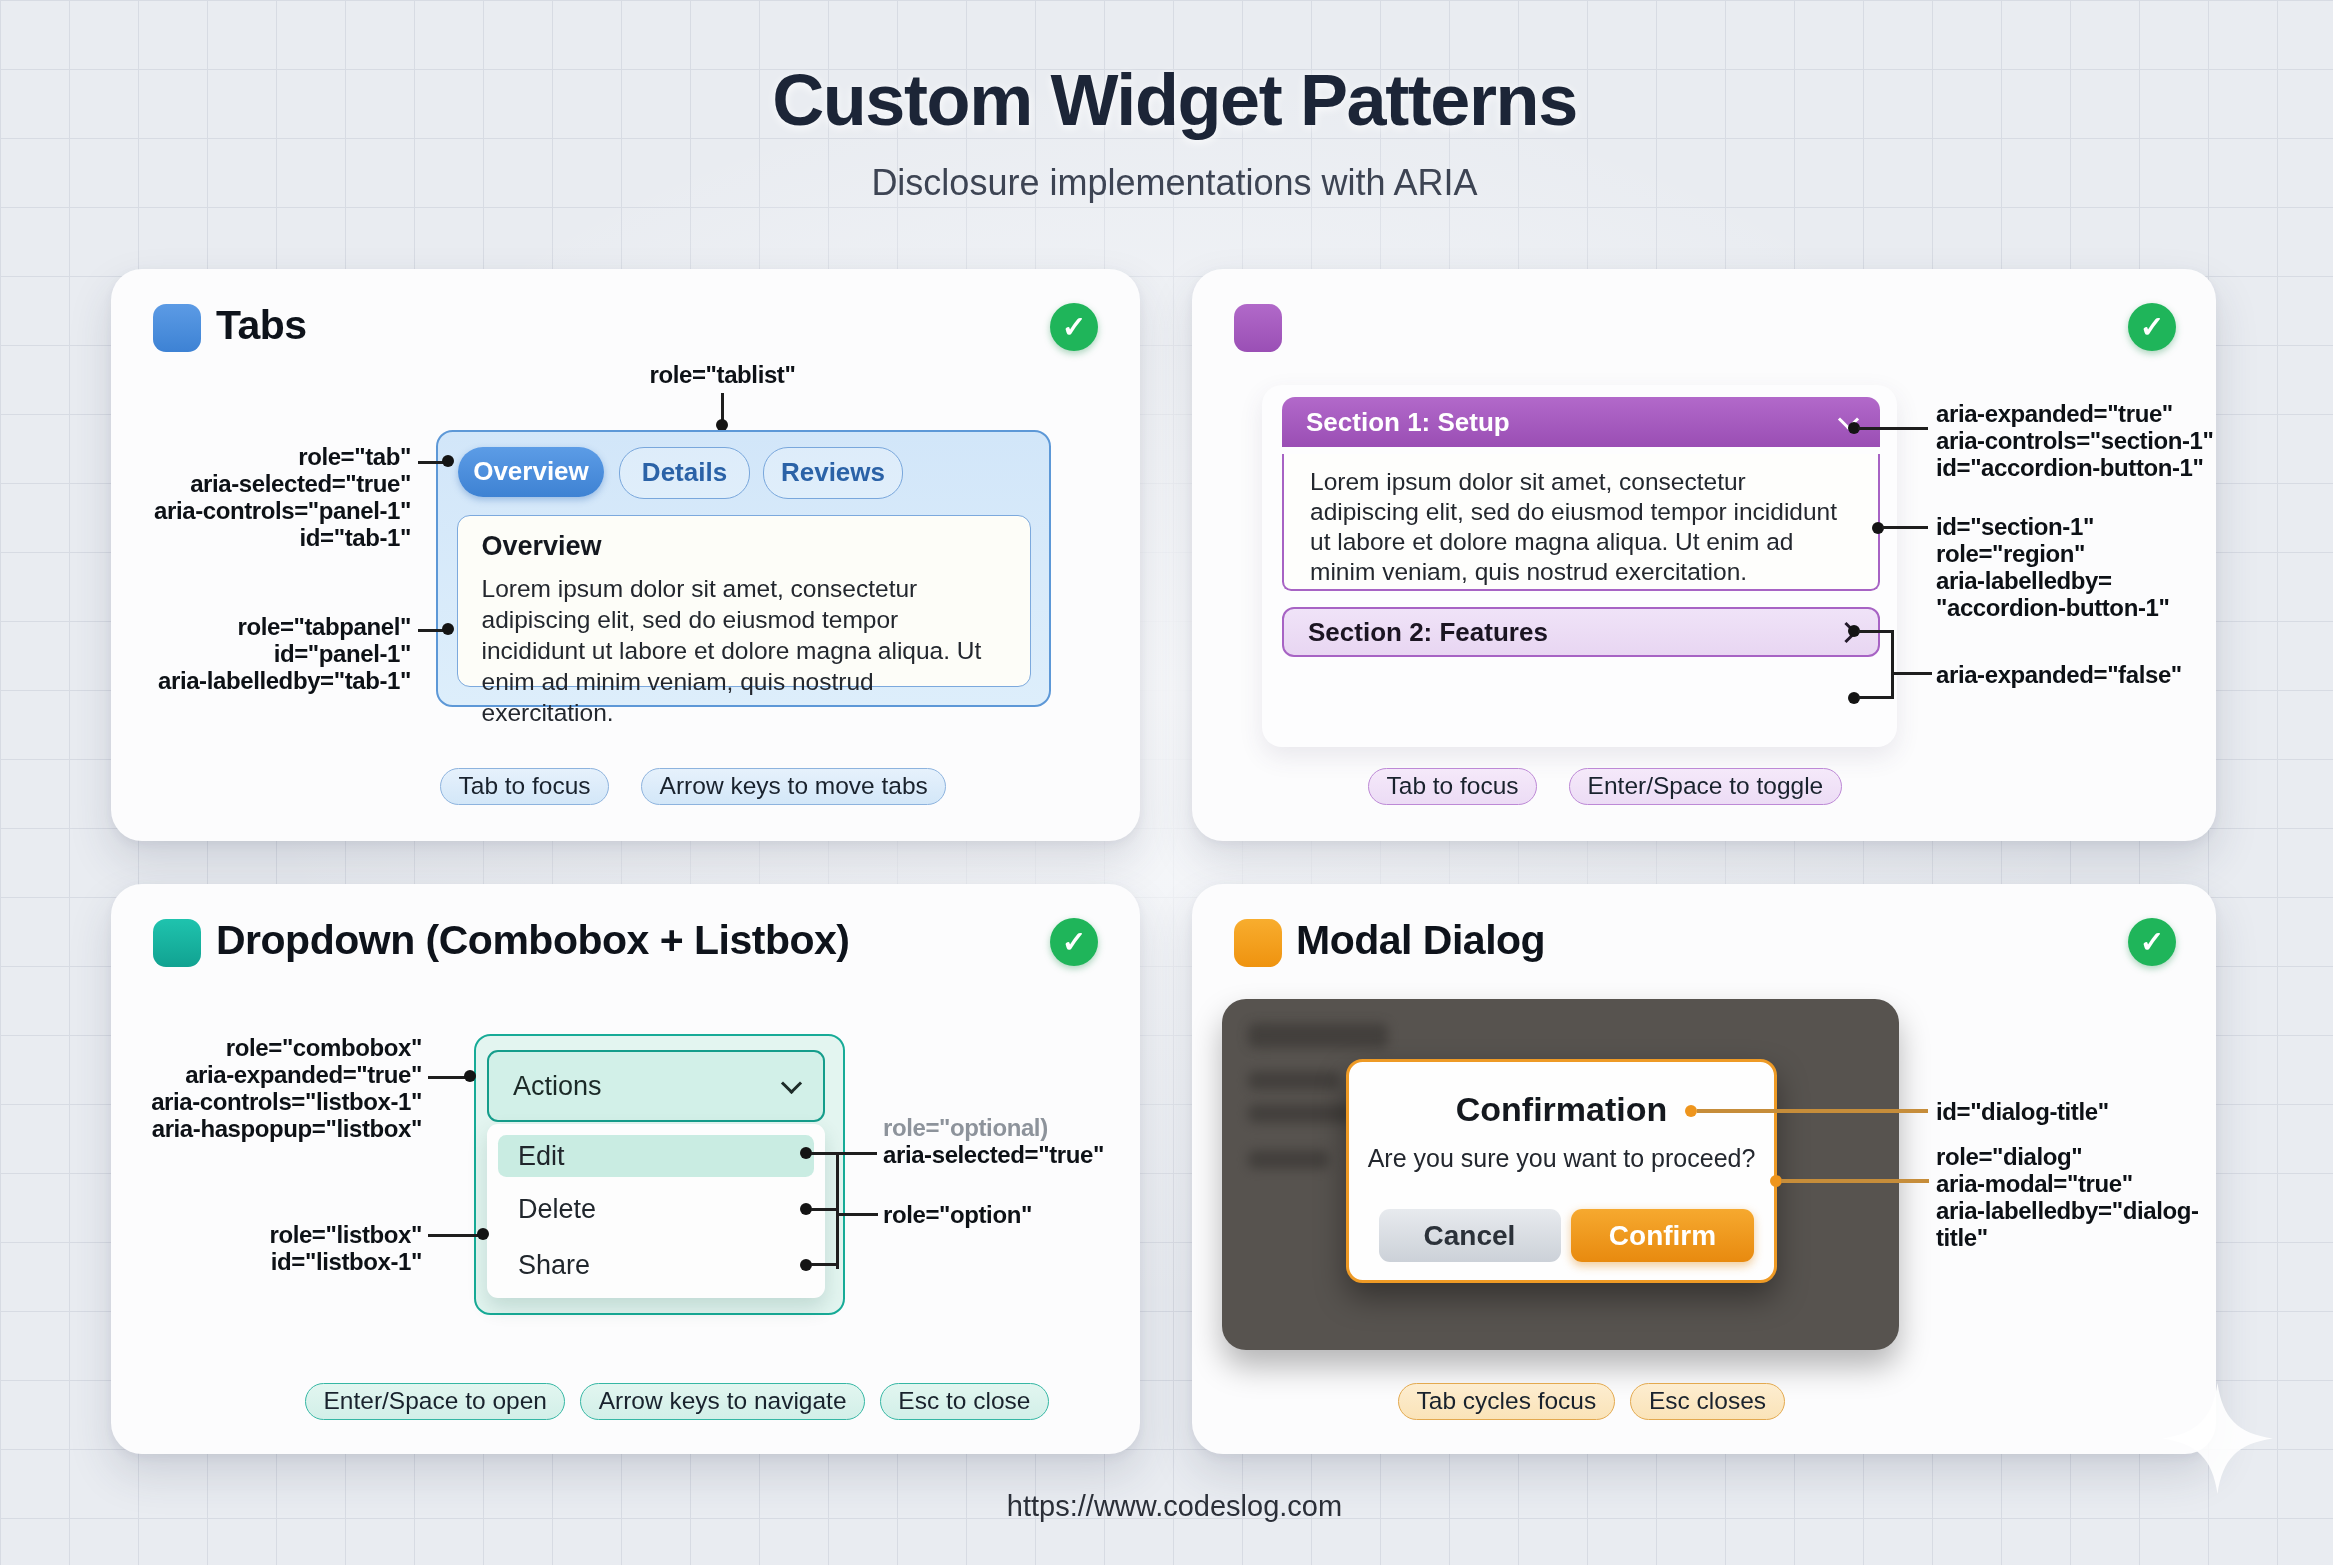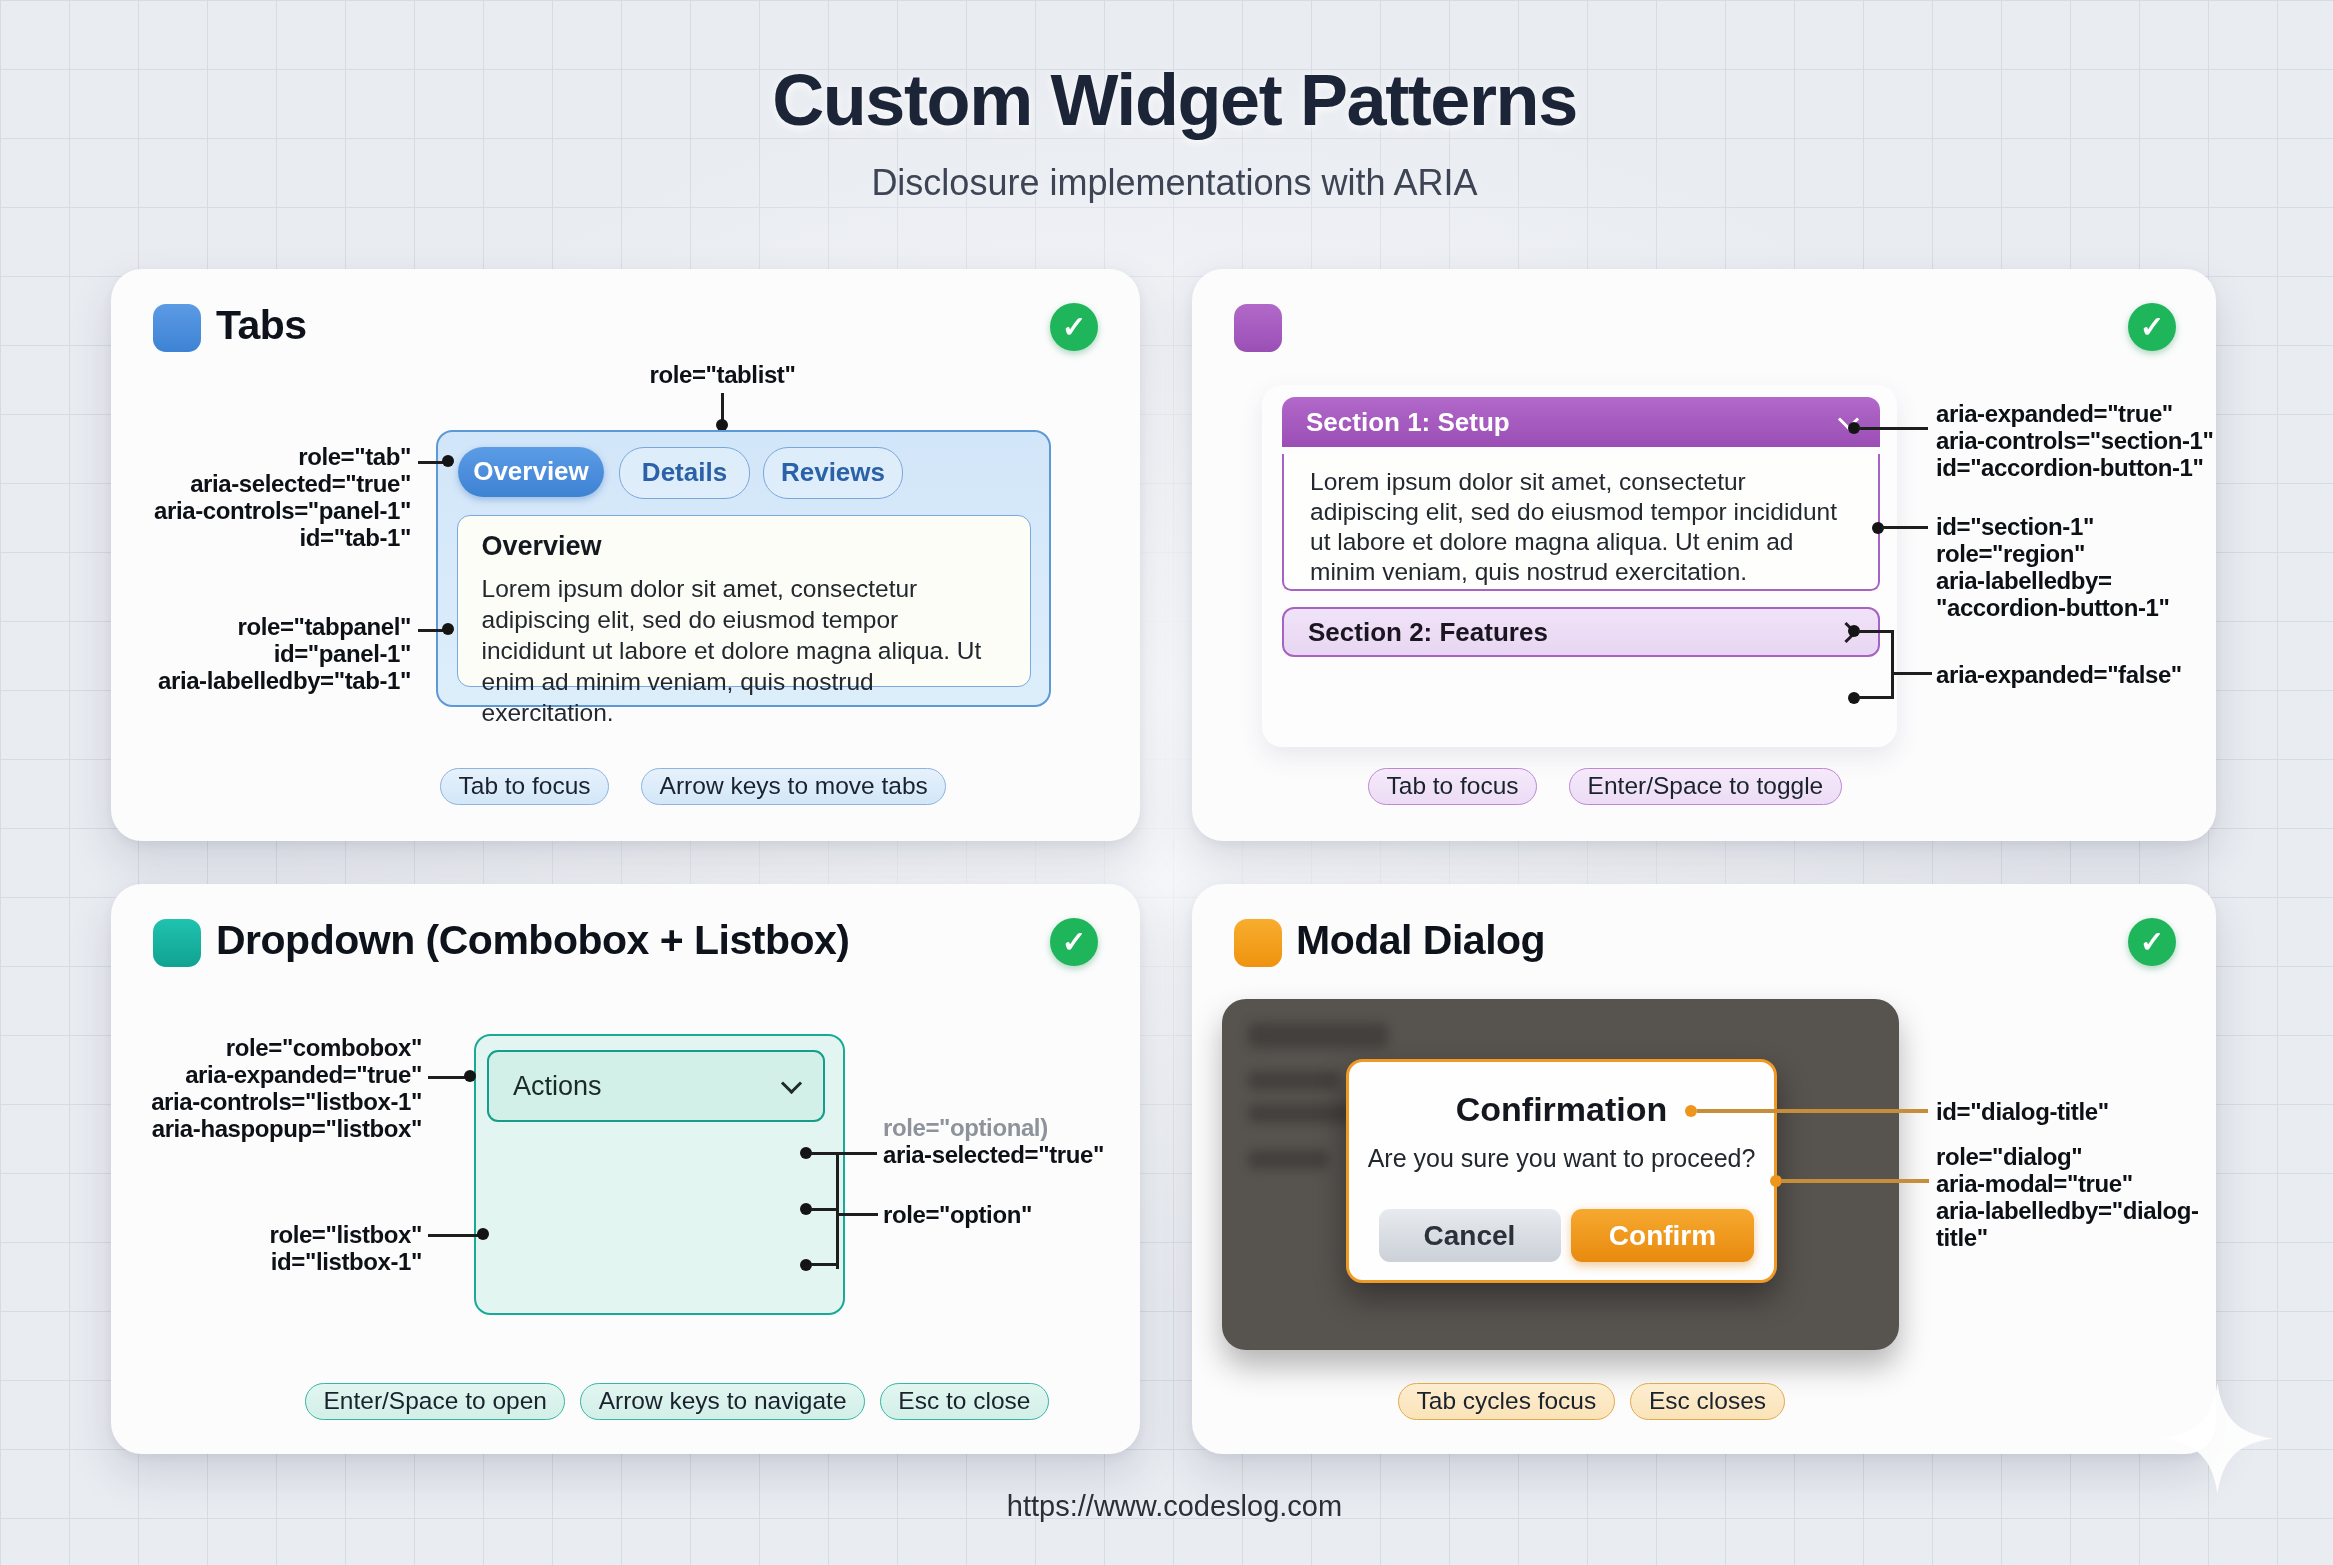--- a/index.html
+++ b/index.html
@@ -194,20 +194,25 @@
   <div class="abs card" id="card-dropdown">
     <div class="abs chip chip-teal" style="left:42px;top:35px;"></div>
     <div class="abs card-title" style="left:105px;top:33px;">Dropdown (Combobox + Listbox)</div>
     <div class="abs badge" style="left:939px;top:34px;">✓</div>
 
     <div class="abs combo-wrap" style="left:363px;top:150px;width:367px;height:277px;"></div>
     <div class="abs combobox" style="left:376px;top:166px;width:338px;height:72px;">
       <span>Actions</span>
       <span class="chev down" style="color:#1d2b28;margin-top:-5.5px;"></span>
     </div>
+    <div class="abs listbox" style="left:376px;top:240px;width:338px;height:174px;">
+      <div class="abs opt sel" style="left:11px;top:11px;width:316px;height:42px;">Edit</div>
+      <div class="abs opt" style="left:11px;top:66px;width:316px;height:39px;">Delete</div>
+      <div class="abs opt" style="left:11px;top:122px;width:316px;height:39px;">Share</div>
+    </div>
 
     <div class="abs ann right" style="left:23px;top:150px;width:288px;">
       <div>role="combobox"</div>
       <div>aria-expanded="true"</div>
       <div>aria-controls="listbox-1"</div>
       <div>aria-haspopup="listbox"</div>
     </div>
     <div class="abs hline" style="left:317px;top:192px;width:39px;"></div>
     <div class="abs dot" style="left:353px;top:186px;"></div>
 

